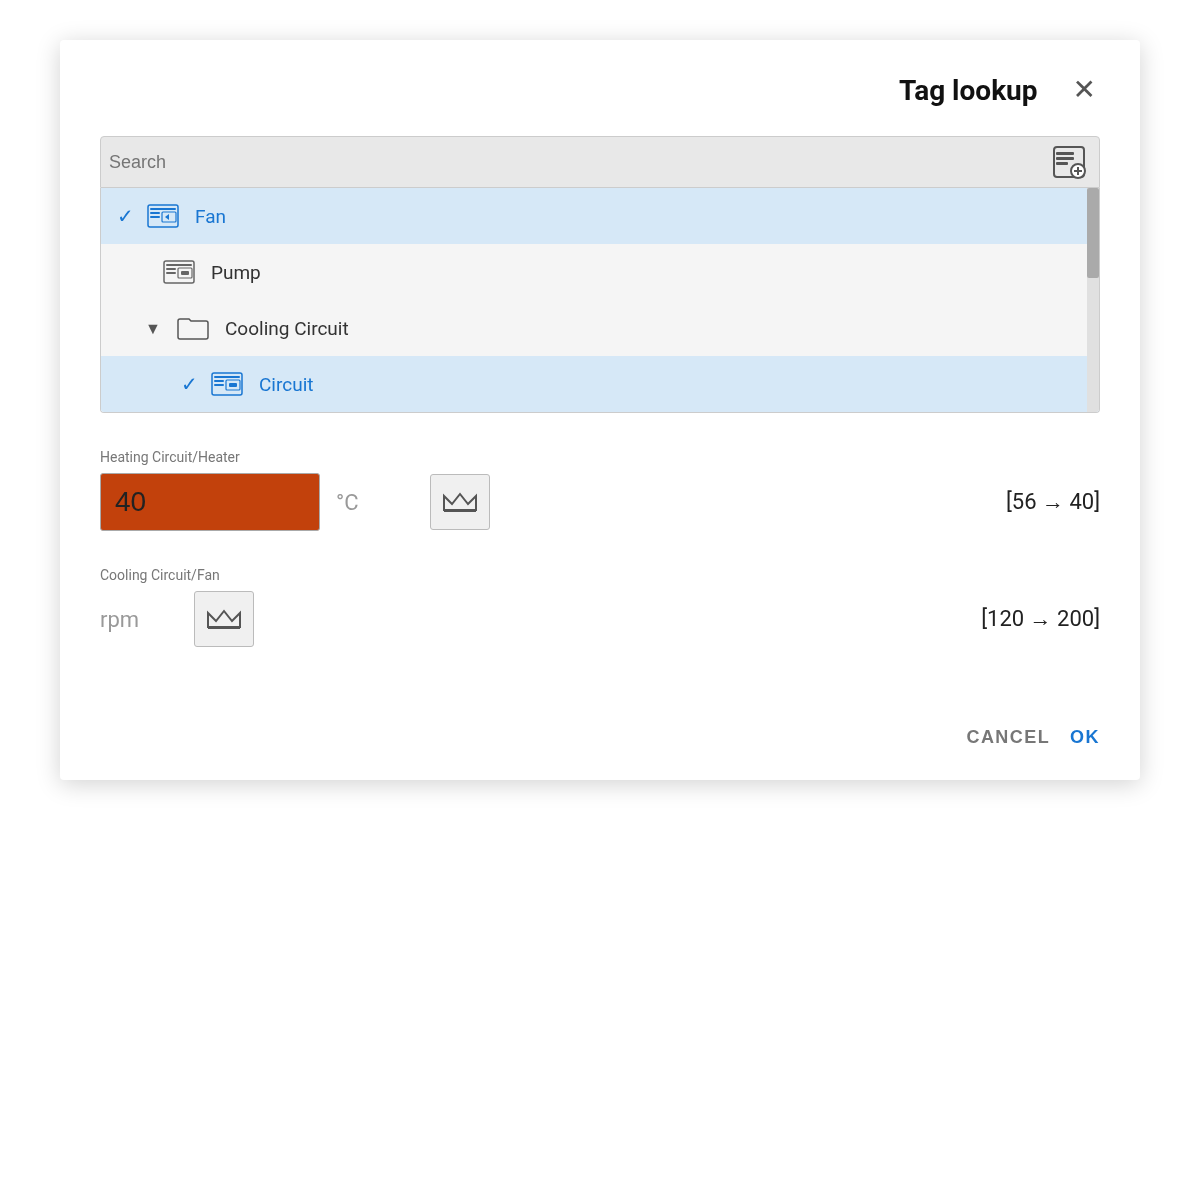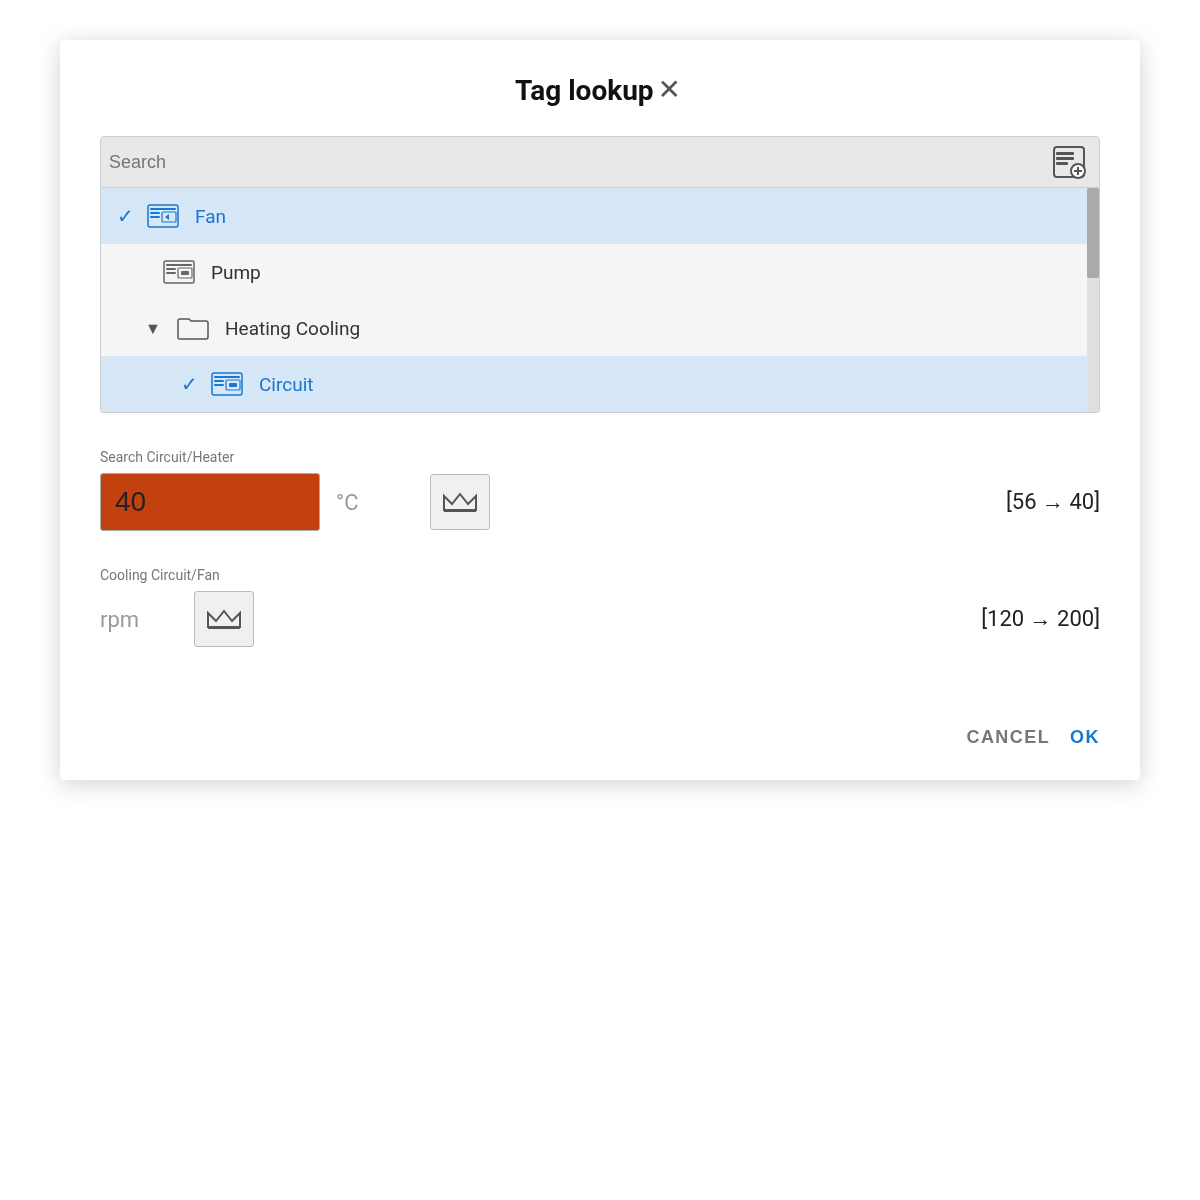--- a/index.html
+++ b/index.html
@@ -16,22 +16,23 @@
     .dialog {
       width: 1080px;
       background: #fff;
       border-radius: 4px;
       box-shadow: 0 4px 24px rgba(0,0,0,0.18);
       padding: 32px 40px 32px 40px;
     }
     .dialog-header {
       display: flex;
       align-items: center;
-      justify-content: center;
+      justify-content: flex-end;
       margin-bottom: 28px;
+      gap: 31px;
     }
     .dialog-title {
       font-size: 28px;
       font-weight: 700;
       color: #111;
     }
     .close-btn {
       background: none;
       border: none;
       cursor: pointer;
@@ -279,21 +280,21 @@
       </div>
 
       <div class="tree-item folder-item">
         <span class="check" style="color:transparent;">✓</span>
         <span class="arrow" style="margin-right:8px; color:#555; font-size:16px;">▼</span>
         <div class="item-icon" style="margin-right:14px;">
           <svg width="32" height="26" viewBox="0 0 32 26" fill="none">
             <path d="M1 6 Q1 4 3 4 L12 4 L14 6 L29 6 Q31 6 31 8 L31 22 Q31 24 29 24 L3 24 Q1 24 1 22 Z" stroke="#555" stroke-width="1.5" fill="none"></path>
           </svg>
         </div>
-        <span class="item-label">Heating Cooling</span>
+        <span class="item-label">Cooling Circuit</span>
       </div>
 
       <div class="tree-item selected" style="padding-left: 80px;">
         <span class="check">✓</span>
         <div class="item-icon">
           <svg width="32" height="24" viewBox="0 0 32 24" fill="none">
             <rect x="1" y="1" width="30" height="22" rx="2" stroke="#1976d2" stroke-width="1.5" fill="none"></rect>
             <rect x="3" y="4" width="26" height="2" rx="1" fill="#1976d2"></rect>
             <rect x="3" y="8" width="10" height="2" rx="1" fill="#1976d2"></rect>
             <rect x="3" y="12" width="10" height="2" rx="1" fill="#1976d2"></rect>
@@ -304,21 +305,21 @@
         <span class="item-label">Circuit</span>
       </div>
 
       <div class="scrollbar-track">
         <div class="scrollbar-thumb"></div>
       </div>
     </div>
   </div>
 
   <div class="field-section">
-    <div class="field-label">Search Circuit/Heater</div>
+    <div class="field-label">Heating Circuit/Heater</div>
     <div class="field-row">
       <input class="field-input" type="text" value="40" style="">
       <span class="field-unit">°C</span>
       <button class="chart-btn">
         <svg width="36" height="28" viewBox="0 0 36 28">
           <rect x="0" y="0" width="36" height="28" fill="none"></rect>
 
           <path d="M2 22 L2 8 L10 16 L18 6 L26 16 L34 8 L34 22 Z" stroke="#555" stroke-width="2" fill="none"></path>
           <rect x="2" y="22" width="32" height="2" fill="#555"></rect>
         </svg>

